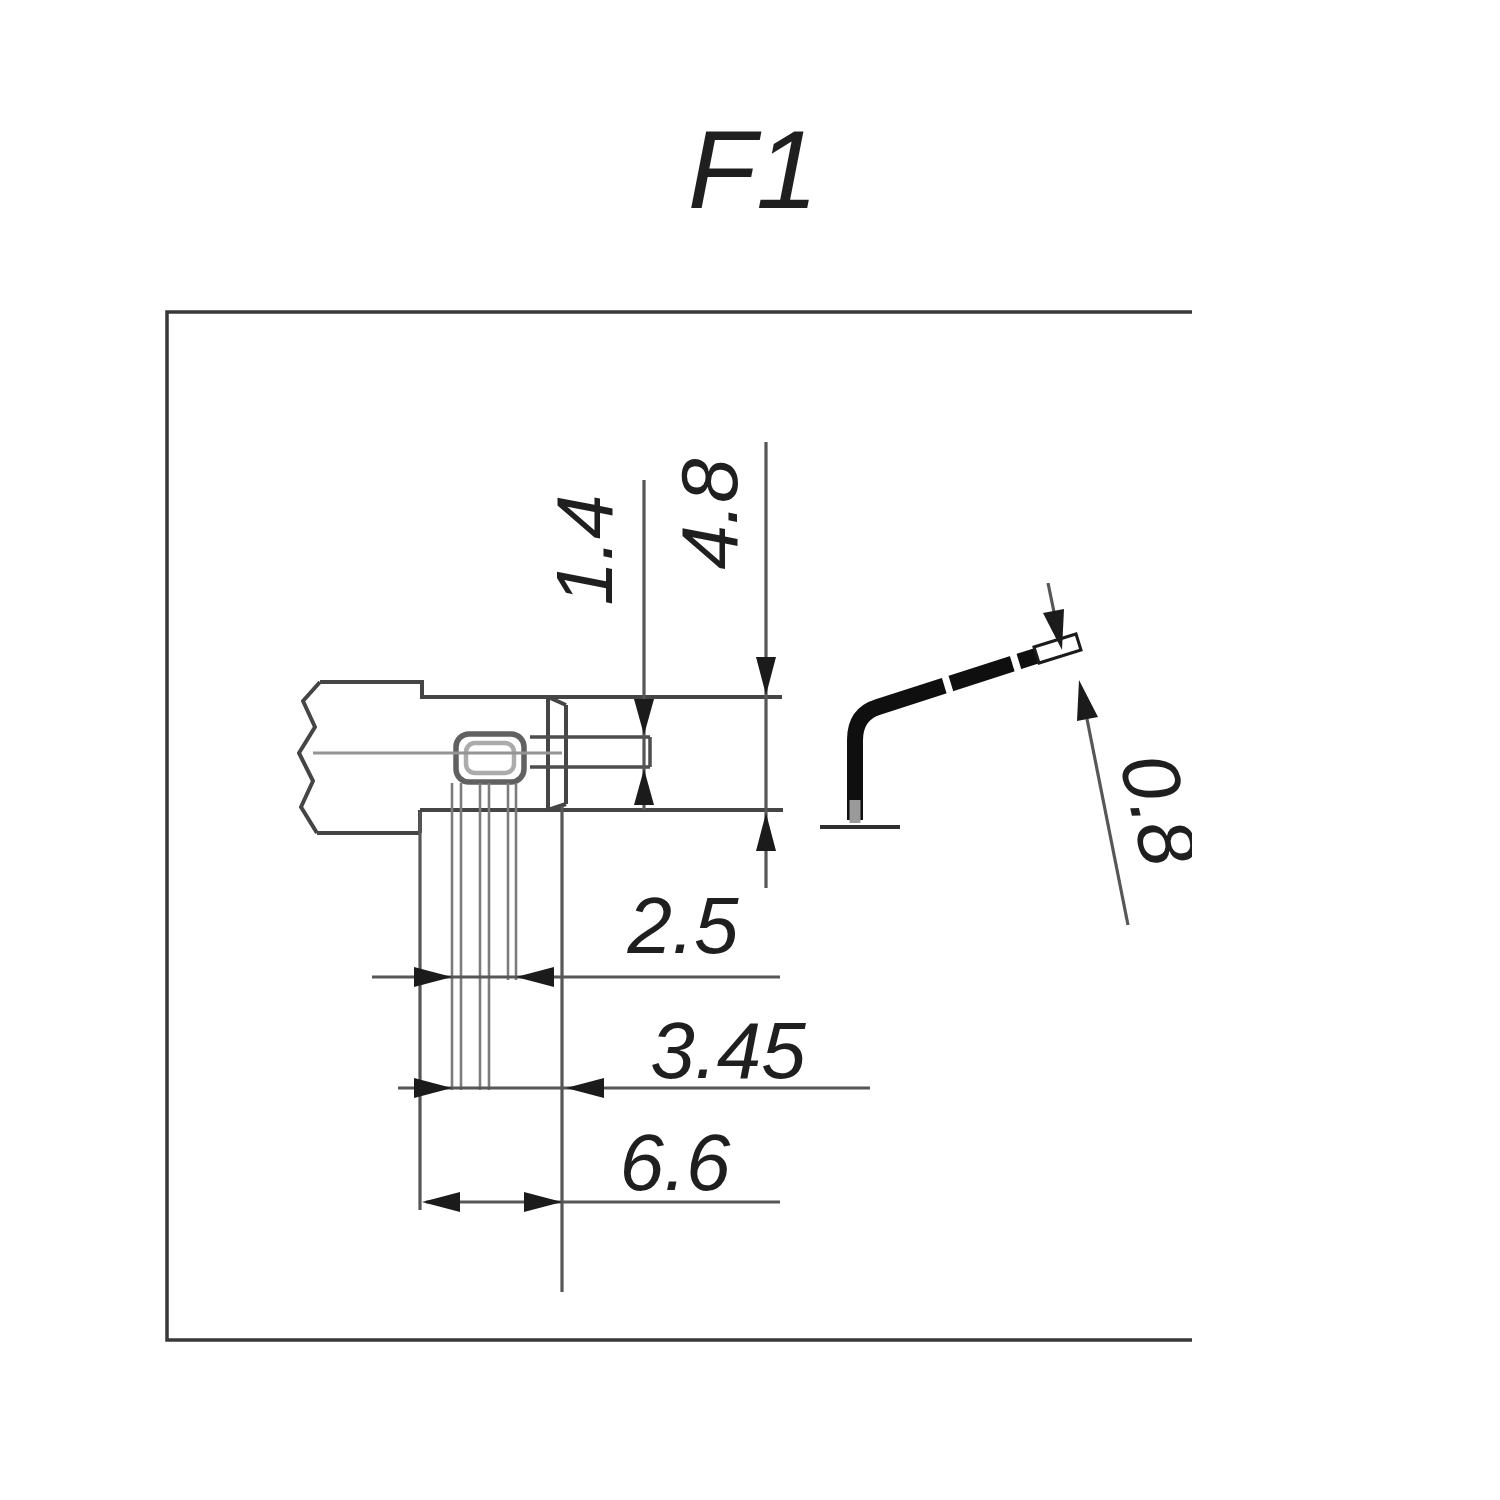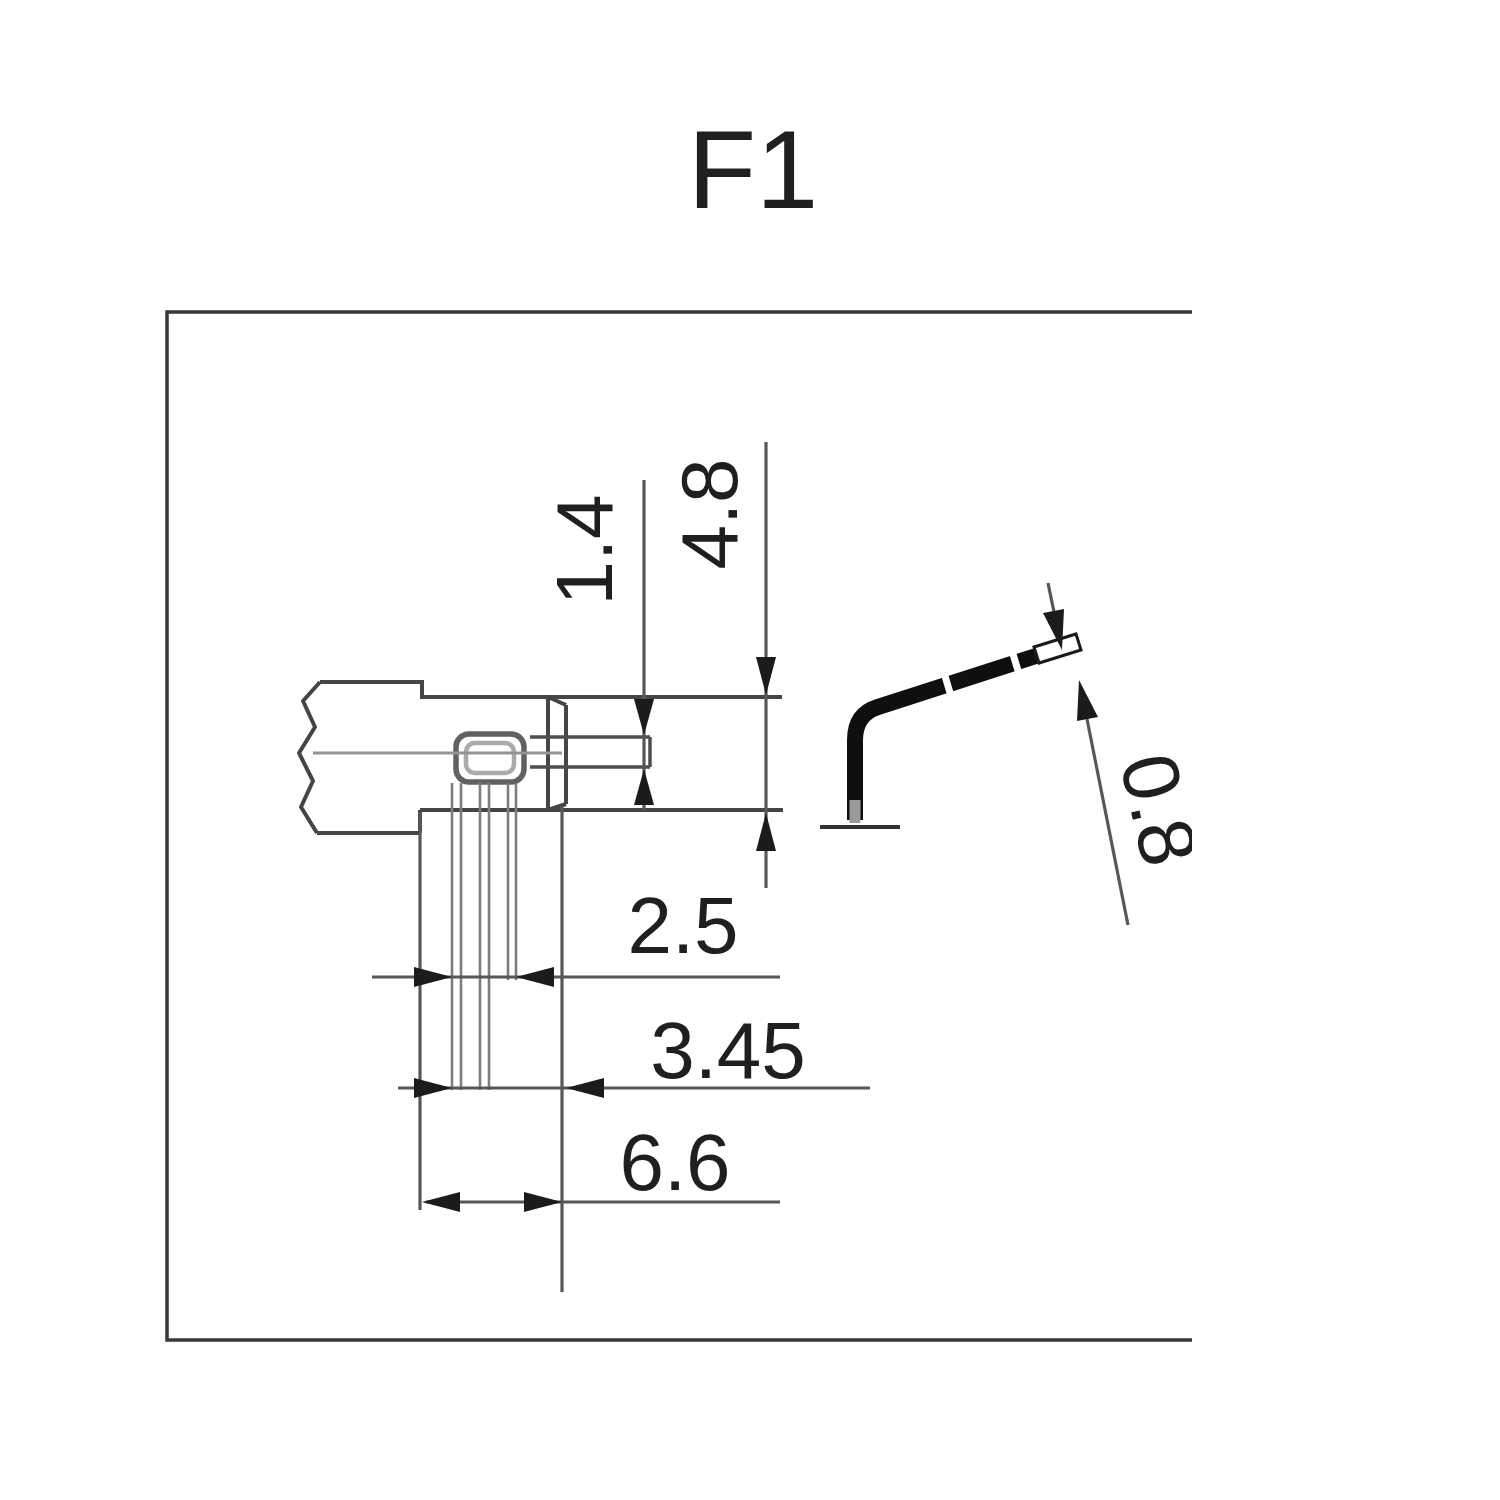--- a/index.html
+++ b/index.html
@@ -7,20 +7,21 @@
     padding: 0;
     background: #ffffff;
     font-family: "Liberation Sans", sans-serif;
   }
   .canvas-wrap {
     position: relative;
     width: 1192px;
     height: 1500px;
     background: #ffffff;
     overflow: hidden;
+    font-style: italic;
   }
   svg { display: block; }
   .part-line   { stroke: #454545; stroke-width: 4;   fill: none; }
   .dim-line    { stroke: #575757; stroke-width: 3.2; fill: none; }
   .ext-line    { stroke: #575757; stroke-width: 3.2; fill: none; }
   .center-line { stroke: #949494; stroke-width: 2.8; fill: none; }
   .pin-line    { stroke: #7d7d7d; stroke-width: 2.6; fill: none; }
   .arrow       { fill: #1b1b1b; stroke: none; }
   .dim-text    { fill: #1f1f1f; font-size: 80px; text-anchor: middle; }
   .title-text  { fill: #1f1f1f; font-size: 112px; text-anchor: middle; }

